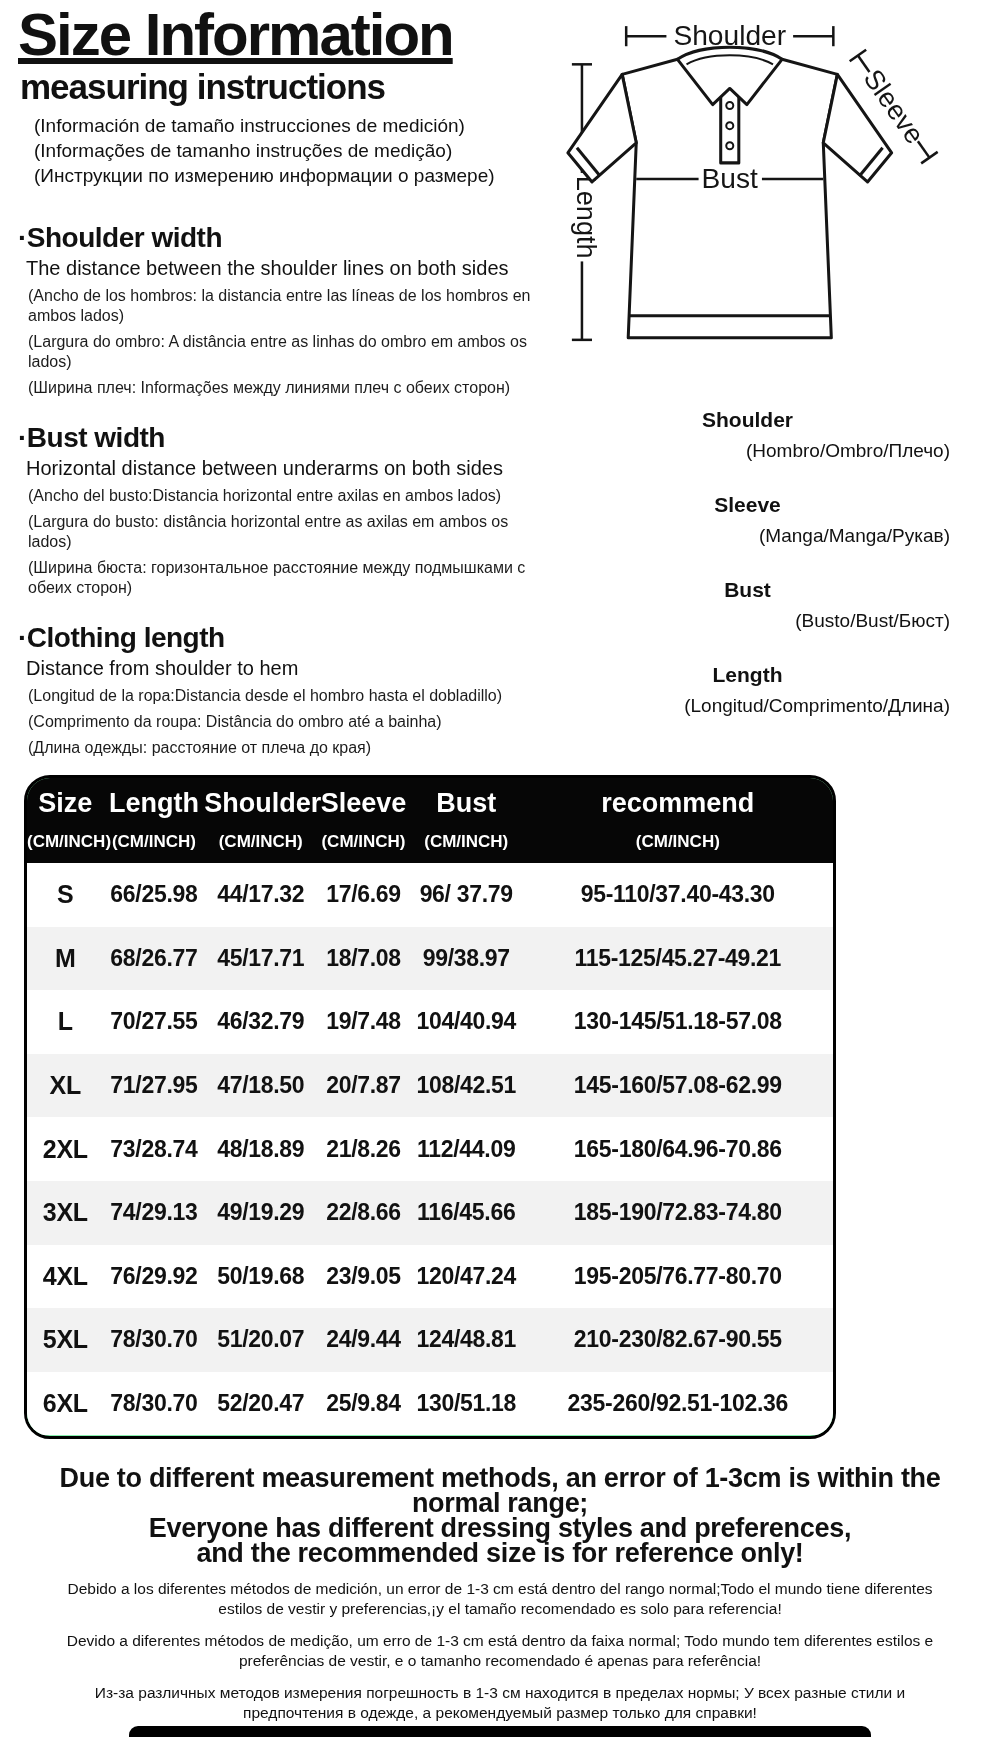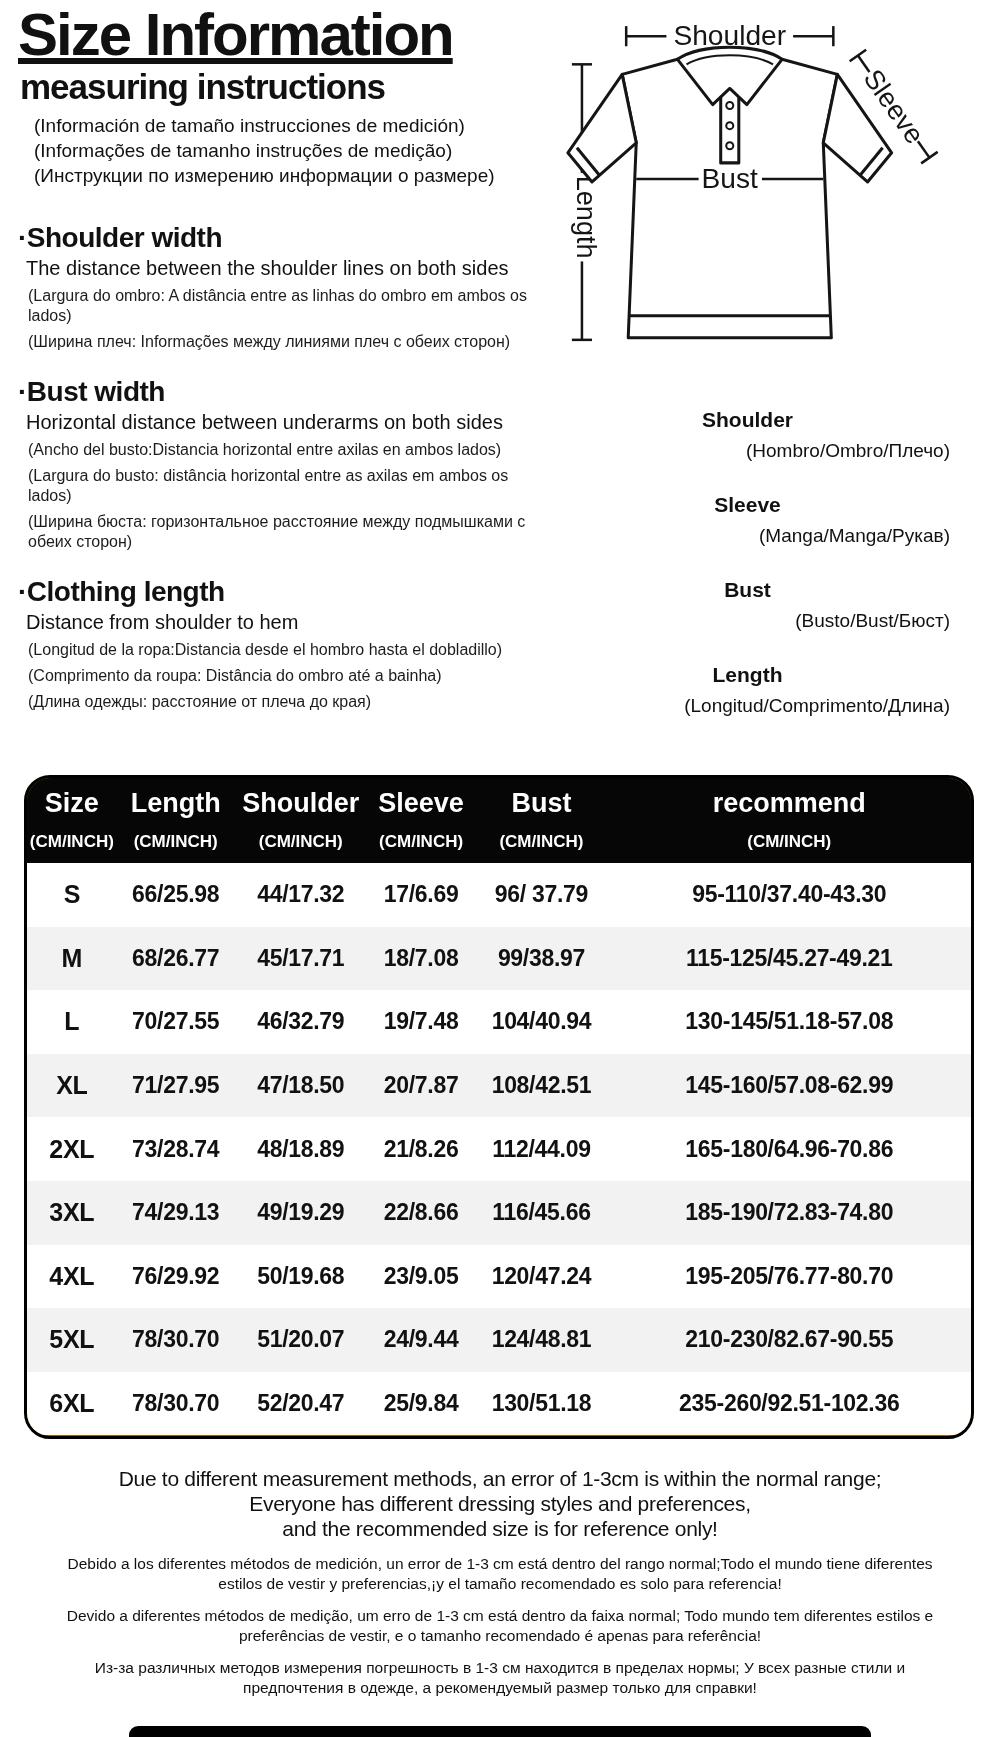--- a/index.html
+++ b/index.html
@@ -21,54 +21,55 @@
   
   .right-col{position:absolute;left:548px;top:0;width:452px;}
   svg.polo{display:block;width:446px;height:362px;margin:4px 0 0 2px;}
   svg.polo text{font-family:"Liberation Sans",sans-serif;fill:#151515;stroke:none;}
   .legend{position:absolute;left:545px;top:408px;width:405px;text-align:center;}
   .legend-entry{height:51px;margin-bottom:34px;}
   .legend-term{font-size:21px;font-weight:700;}
   .legend-trans{font-size:19px;margin-top:8px;text-align:right;}
 
   
-  .size-table{position:absolute;left:24px;top:775px;width:950px;height:664px;
-              border:3px solid #000;border-radius:26px;overflow:hidden;background:#a16207;box-sizing:border-box;}
+  .size-table{position:absolute;left:24px;top:775px;width:812px;height:664px;
+              border:3px solid #000;border-radius:26px;overflow:hidden;background:#86efac;box-sizing:border-box;}
   .thead,.tr{display:grid;grid-template-columns:9.5% 12.5% 14% 11.5% 14% 38.5%;}
   .thead{background:#060606;color:#fff;height:85px;align-items:center;}
   .th{text-align:center;}
   .col-title{font-size:27px;font-weight:700;line-height:1.05;}
   .col-unit{font-size:17px;font-weight:700;margin-top:15px;}
   .tr{height:63.6px;align-items:center;background:#fff;}
   .tr:nth-child(even){background:#f2f2f2;}
   .td{text-align:center;font-size:23px;font-weight:700;letter-spacing:-.3px;}
   .td.size{font-size:25px;}
 
   
   .footer{position:absolute;left:40px;top:1466px;width:920px;text-align:center;}
-  .notice-line{font-size:21px;font-weight:400;line-height:25px;letter-spacing:-.3px;}
+  .notice-line{font-size:27px;font-weight:700;line-height:25px;letter-spacing:-.3px;}
   .footer-p{font-size:15.5px;line-height:19.5px;margin:13px auto 0;width:900px;}
   .bottom-bar{position:absolute;left:129px;bottom:0;width:742px;height:11px;background:#000;
               border-radius:9px 9px 0 0;}
 </style>
 </head>
 <body>
 
 <div class="page">
 
   <div class="left-col">
     <h1 class="main-title">Size Information</h1>
     <div class="sub-title">measuring instructions</div>
     <div class="header-trans">(Información de tamaño instrucciones de medición)</div>
     <div class="header-trans">(Informações de tamanho instruções de medição)</div>
     <div class="header-trans">(Инструкции по измерению информации о размере)</div>
 
     <div class="section">
       <div class="section-title"><span class="bullet">·</span><span>Shoulder width</span></div>
       <div class="section-desc">The distance between the shoulder lines on both sides</div>
+      <div class="section-trans">(Ancho de los hombros: la distancia entre las líneas de los hombros en ambos lados)</div>
       <div class="section-trans">(Largura do ombro: A distância entre as linhas do ombro em ambos os lados)</div>
       <div class="section-trans">(Ширина плеч: Informações между линиями плеч с обеих сторон)</div>
     </div>
 
     <div class="section tight">
       <div class="section-title"><span class="bullet">·</span><span>Bust width</span></div>
       <div class="section-desc">Horizontal distance between underarms on both sides</div>
       <div class="section-trans">(Ancho del busto:Distancia horizontal entre axilas en ambos lados)</div>
       <div class="section-trans">(Largura do busto: distância horizontal entre as axilas em ambos os lados)</div>
       <div class="section-trans">(Ширина бюста: горизонтальное расстояние между подмышками с обеих сторон)</div>

